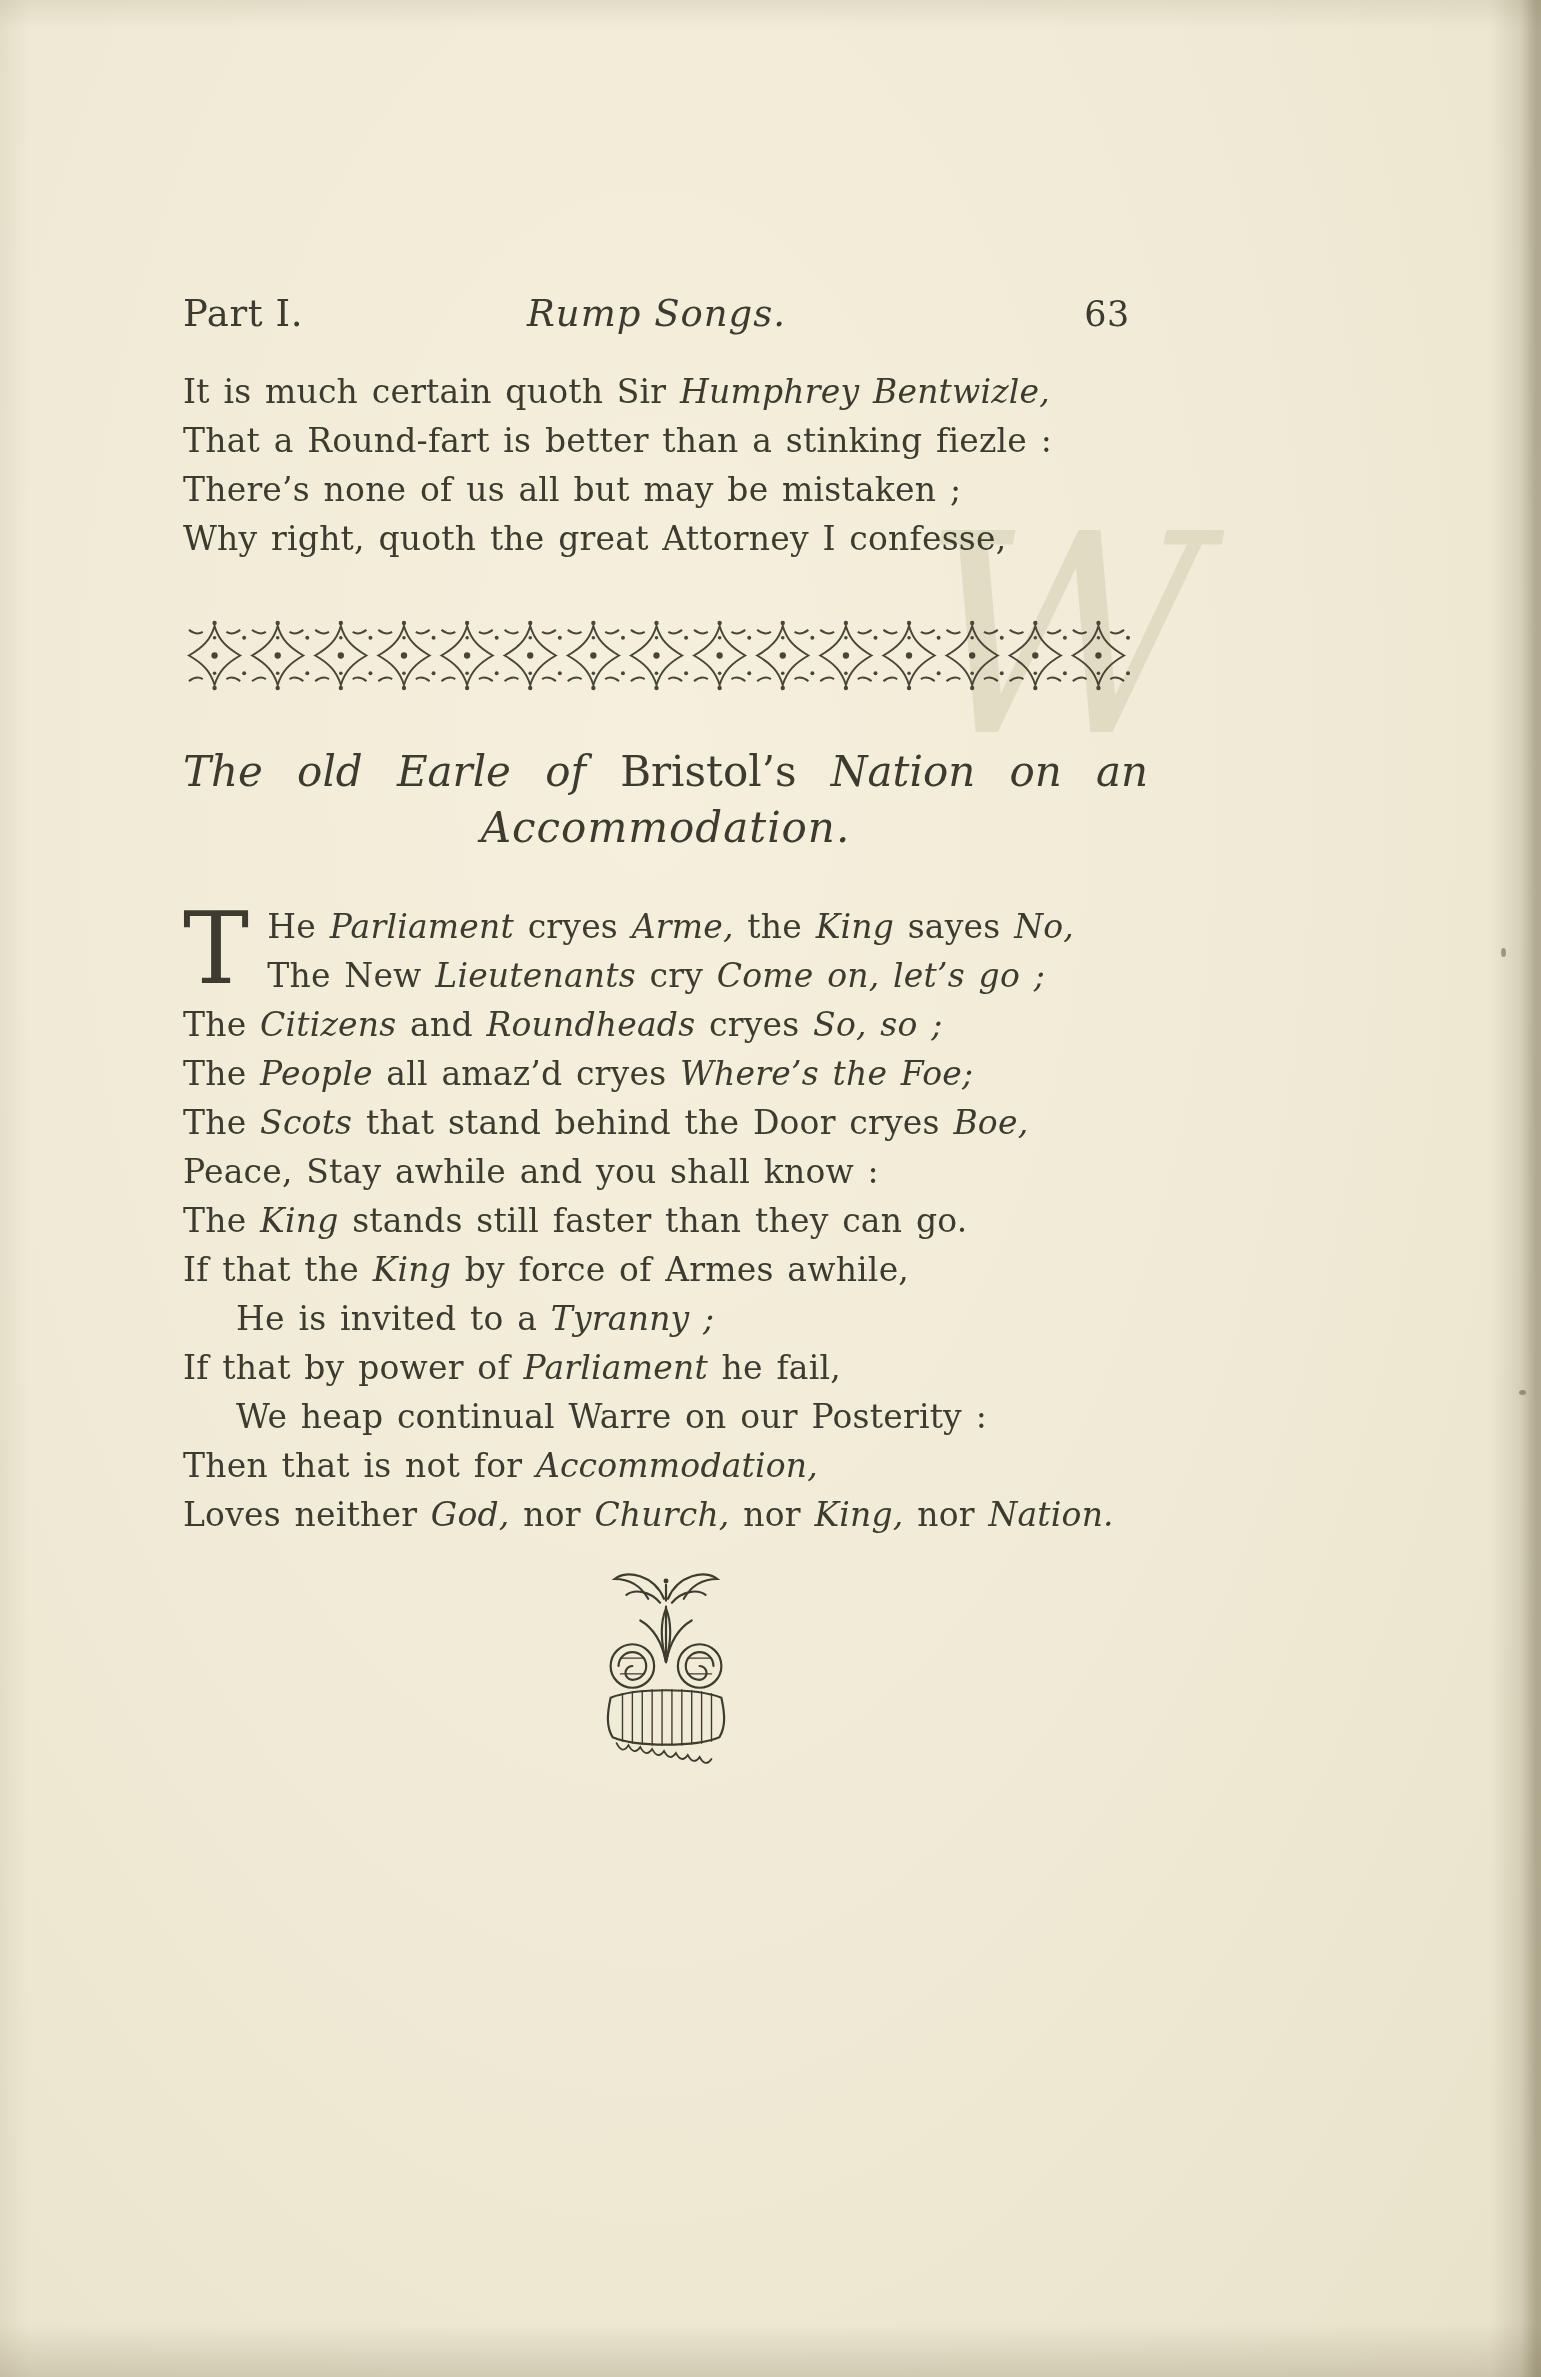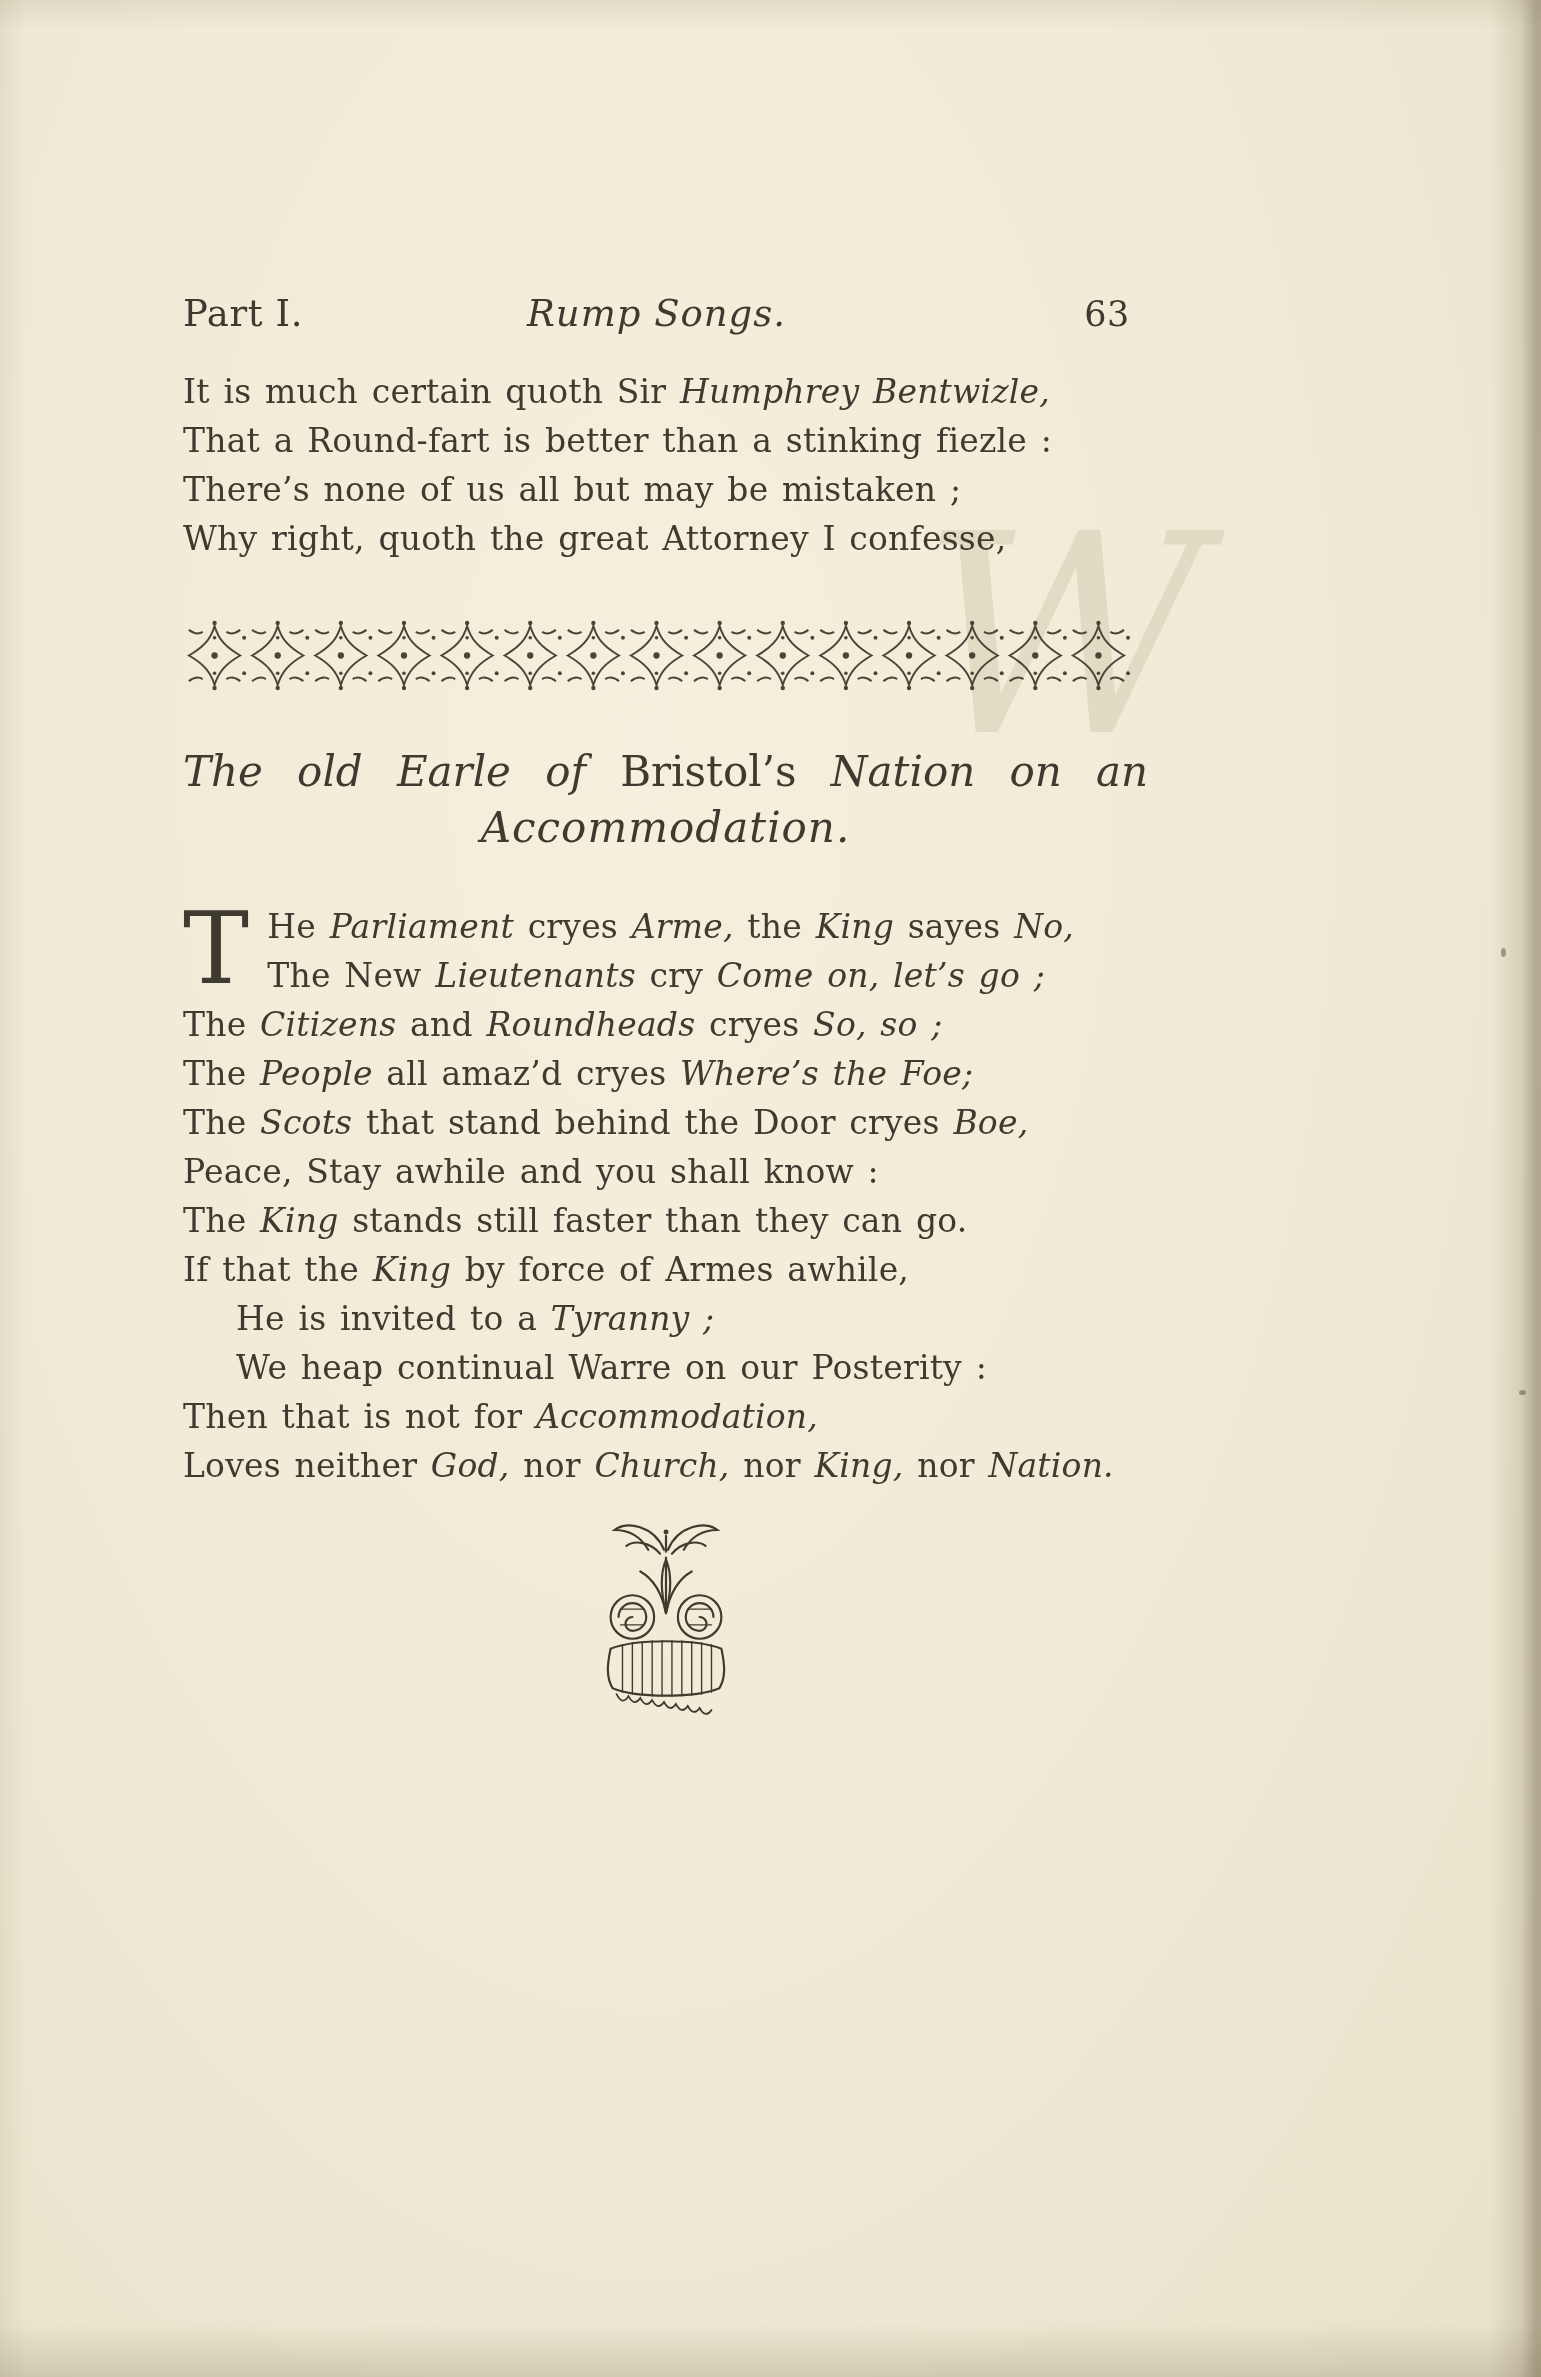--- a/index.html
+++ b/index.html
@@ -112,20 +112,21 @@
       <div class="poem-lines">
           <div class="line"><span>He </span><span class="it">Parliament</span><span> cryes </span><span class="it">Arme,</span><span> the </span><span class="it">King</span><span> sayes </span><span class="it">No,</span></div>
           <div class="line"><span>The New </span><span class="it">Lieutenants</span><span> cry </span><span class="it">Come on, let’s go ;</span></div>
           <div class="line"><span>The </span><span class="it">Citizens</span><span> and </span><span class="it">Roundheads</span><span> cryes </span><span class="it">So, so ;</span></div>
           <div class="line"><span>The </span><span class="it">People</span><span> all amaz’d cryes </span><span class="it">Where’s the Foe;</span></div>
           <div class="line"><span>The </span><span class="it">Scots</span><span> that stand behind the Door cryes </span><span class="it">Boe,</span></div>
           <div class="line"><span>Peace, Stay awhile and you shall know :</span></div>
           <div class="line"><span>The </span><span class="it">King</span><span> stands still faster than they can go.</span></div>
           <div class="line"><span>If that the </span><span class="it">King</span><span> by force of Armes awhile,</span></div>
           <div class="line indent"><span>He is invited to a </span><span class="it">Tyranny ;</span></div>
+          <div class="line"><span>If that by power of </span><span class="it">Parliament</span><span> he fail,</span></div>
           <div class="line indent"><span>We heap continual Warre on our Posterity :</span></div>
           <div class="line"><span>Then that is not for </span><span class="it">Accommodation,</span></div>
           <div class="line"><span>Loves neither </span><span class="it">God,</span><span> nor </span><span class="it">Church,</span><span> nor </span><span class="it">King,</span><span> nor </span><span class="it">Nation.</span></div>
         </div>
     </div>
 
     <div class="tail">
       <svg width="178" height="198" viewBox="0 0 180 200" aria-hidden="true">
         <g stroke="#403b2f" stroke-width="2.2" fill="none" stroke-linecap="round">
 

